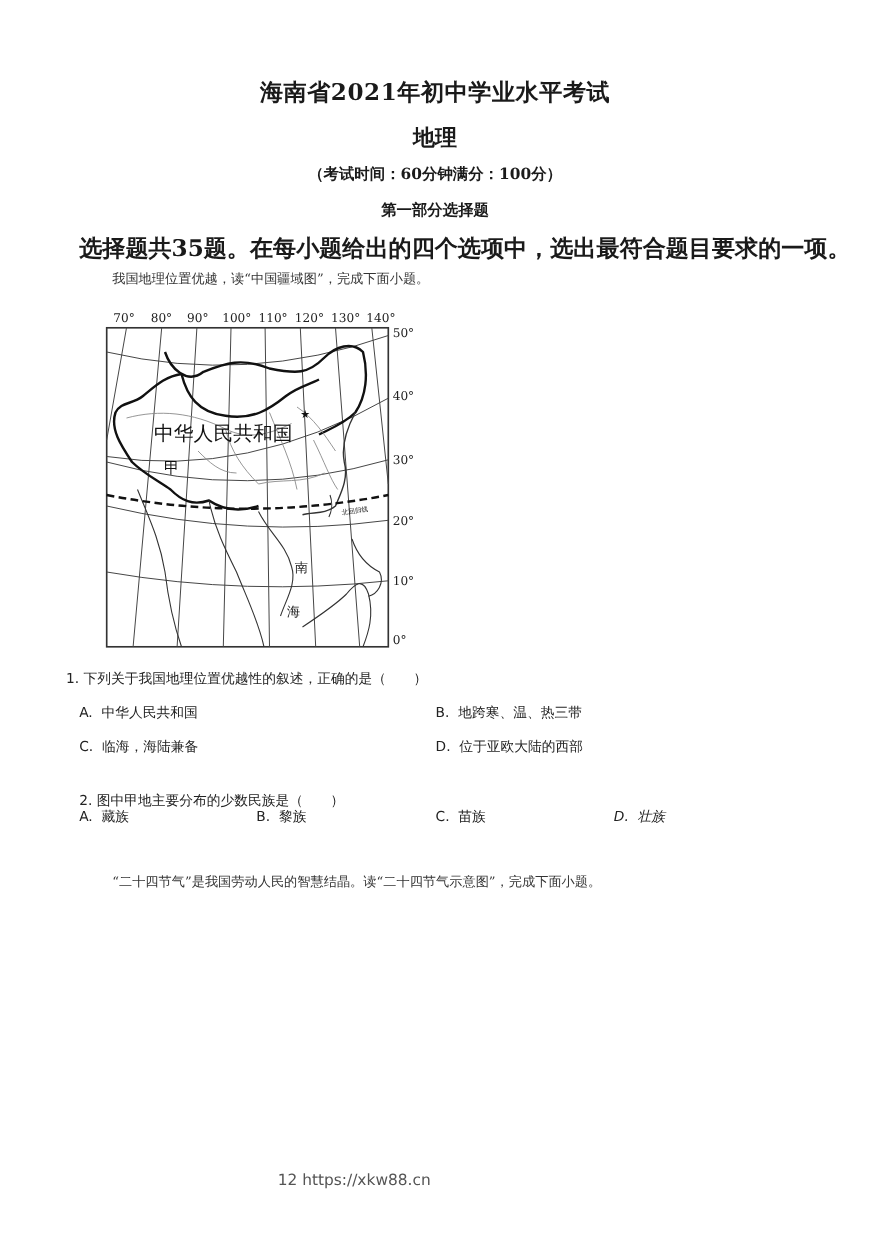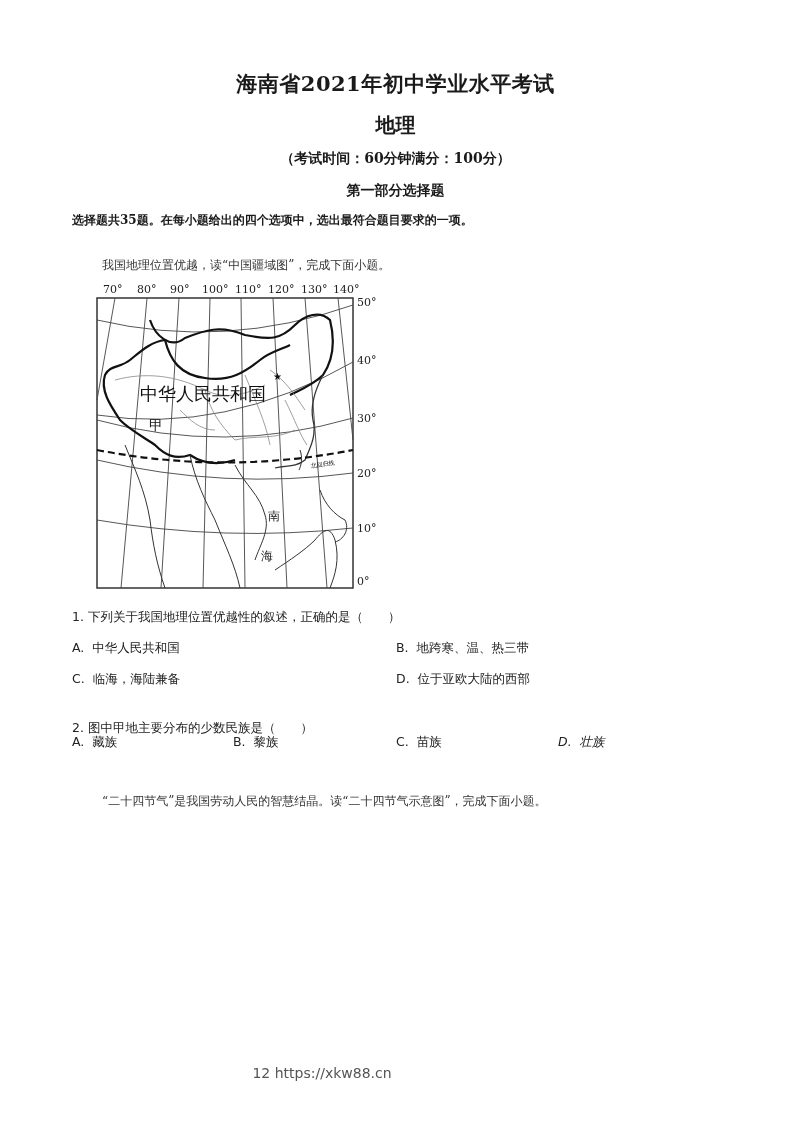--- a/index.html
+++ b/index.html
@@ -4,24 +4,24 @@
 <style>
   html, body { margin: 0; padding: 0; background: #ffffff; }
   body { width: 793px; height: 1122px; position: relative; overflow: hidden;
          font-family: "DejaVu Serif", "Liberation Serif", serif; color: #1a1a1a; }
   .abs { position: absolute; }
   .title { left: 0; width: 791px; text-align: center; font-weight: bold; }
   #t1 { top: 70px; font-size: 21px; letter-spacing: 0.5px; }
   #t2 { top: 112px; font-size: 20px; }
   #t3 { top: 150px; font-size: 14px; font-weight: bold; }
   #t4 { top: 182px; font-size: 14px; font-weight: bold; }
-  #instr { left: 72px; top: 212px; font-size: 12px; font-weight: bold; }
-  #intro1 { left: 102px; top: 245px; font-size: 12px; color: #333; margin-top: 12px; }
+  #instr { left: 72px; top: 212px; font-size: 21px; font-weight: bold; }
+  #intro1 { left: 102px; top: 245px; font-size: 12px; color: #333; }
   .q { font-family: "DejaVu Sans", "Liberation Sans", sans-serif; font-size: 12.5px; color: #222; }
-  #q1 { left: 72px; top: 609px; }
+  #q1 { left: 60px; top: 609px; }
   #q1a { left: 72px; top: 640px; }
   #q1b { left: 396px; top: 640px; }
   #q1c { left: 72px; top: 671px; }
   #q1d { left: 396px; top: 671px; }
   #q2 { left: 72px; top: 703px; margin-top: 17px; }
   #q2a { left: 72px; top: 734px; }
   #q2b { left: 233px; top: 734px; }
   #q2c { left: 396px; top: 734px; }
   #q2d { left: 558px; top: 734px; font-style: italic; }
   #intro2 { left: 102px; top: 765px; font-size: 12px; color: #333; margin-top: 28px; }

